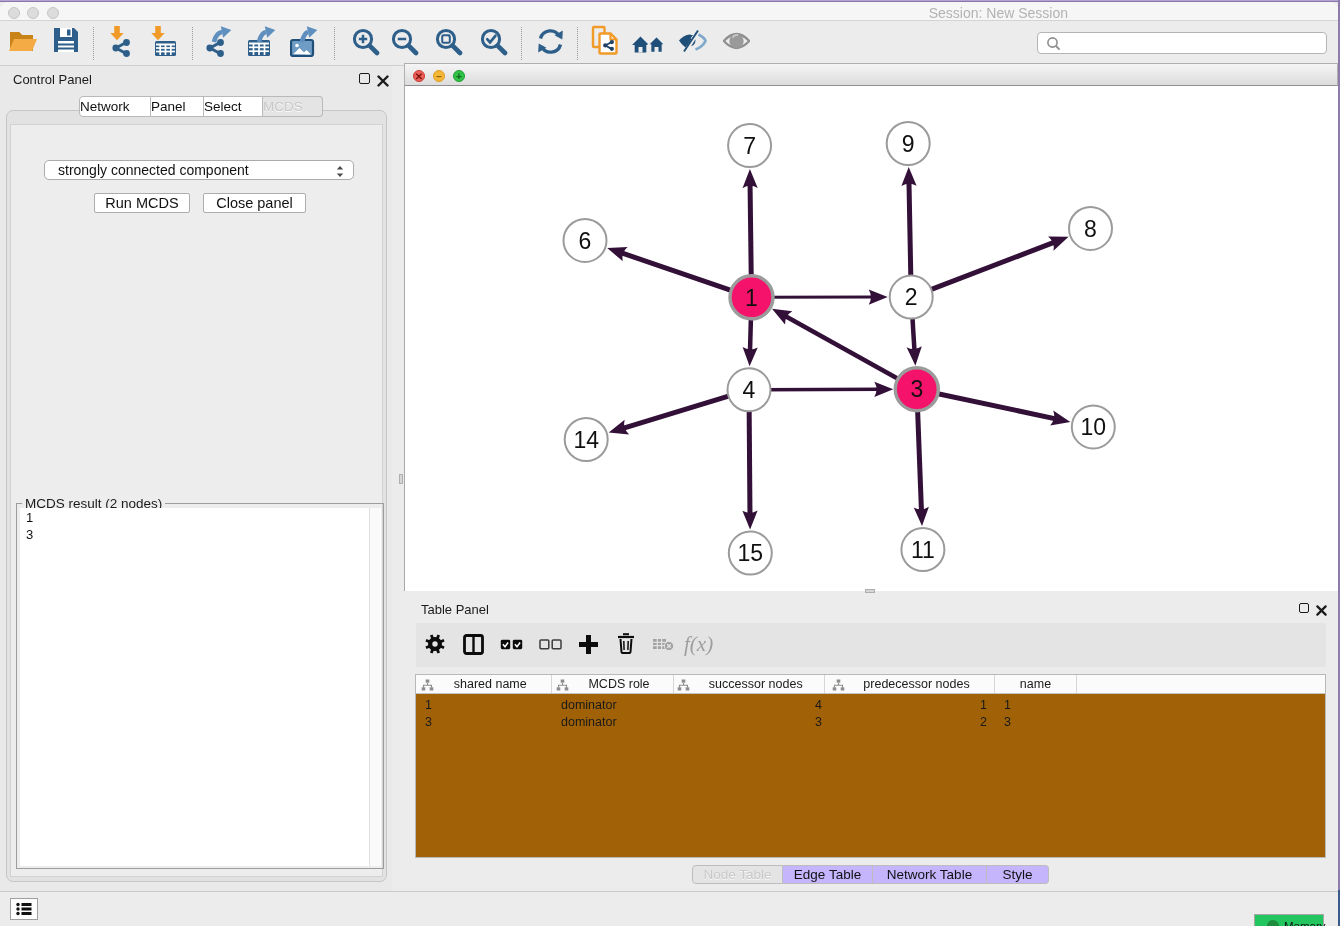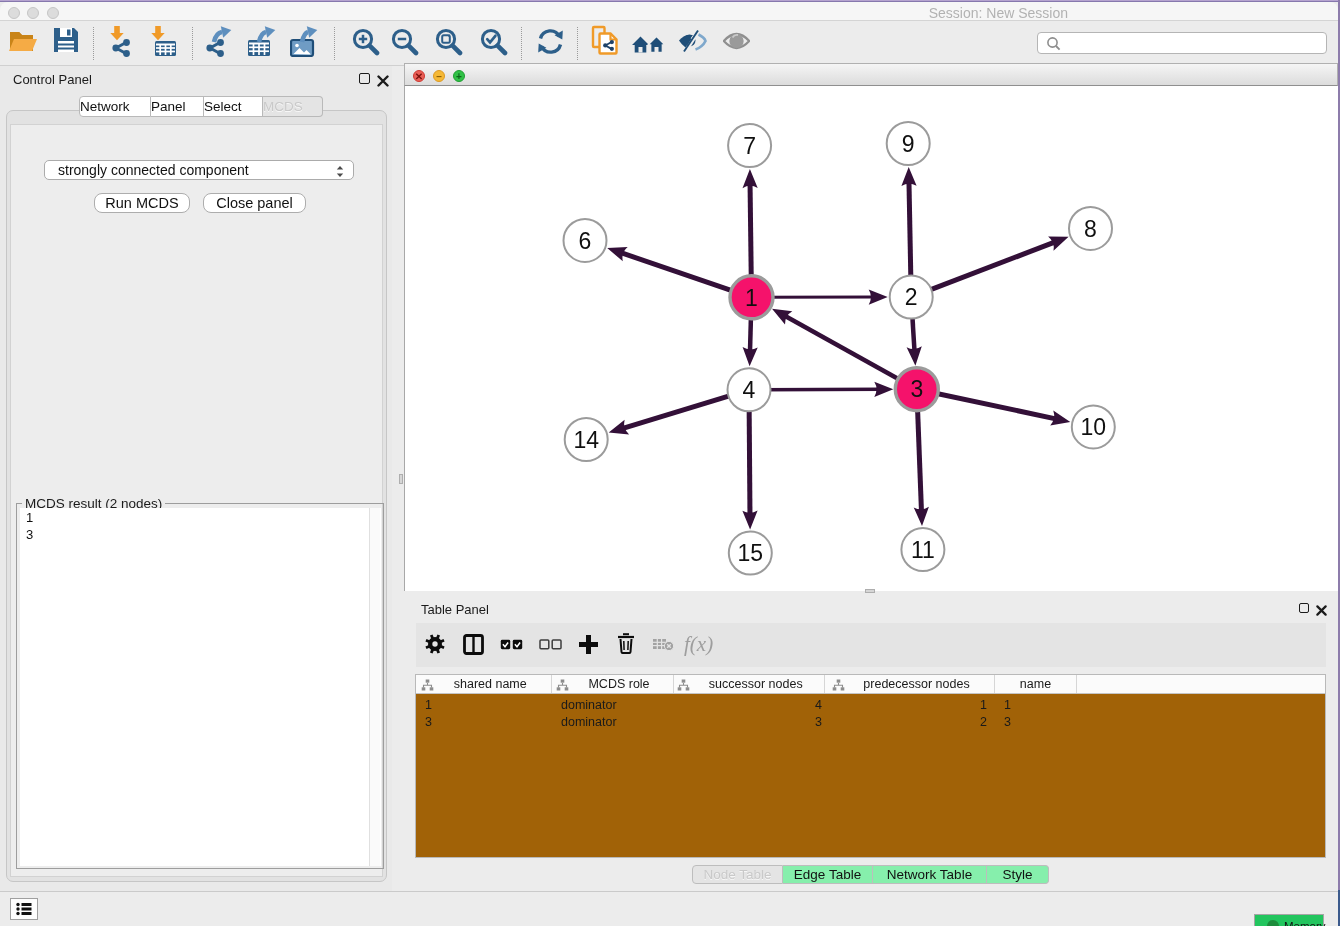--- a/index.html
+++ b/index.html
@@ -17,39 +17,39 @@
 #searchbox { position:absolute; left:1037px; top:11px; width:290px; height:22px; background:#fff; border:1px solid #b5b5b5; border-radius:4px; }
 #cpanel { left:0; top:66px; width:392px; height:825px; background:#e9e9e9; }
 #cpTitle { left:13px; top:6px; font-size:13px; color:#1b1b1b; }
 .floatBtns { position:absolute; font-weight:bold; color:#1b1b1b; }
 #cpTabs { position:absolute; left:79px; top:30px; height:21px; }
 .tab { position:absolute; top:0; height:21px; background:#fff; border:1px solid #b9b9b9; font-size:13.5px; color:#111; text-align:left; line-height:19px; }
 #cpOuter { position:absolute; left:6px; top:44px; width:381px; height:772px; background:#e2e2e2; border:1px solid #c6c6c6; border-radius:7px; }
 #cpInner { position:absolute; left:10px; top:58px; width:373px; height:753px; background:#ededed; border:1px solid #d2d2d2; }
 #optLabel { left:0; top:71px; width:392px; text-align:center; font-size:15px; color:#1b1b1b; }
 #optSelect { left:44px; top:94px; width:310px; height:20px; background:#fff; border:1px solid #ababab; border-radius:5px; font-size:14px; color:#111; line-height:18px; padding-left:13px; }
-.btn { position:absolute; height:20px; background:#fff; border:1px solid #adadad; border-radius:8px; font-size:14.5px; color:#111; text-align:center; line-height:18px; }
+.btn { position:absolute; height:20px; background:#fff; border:1px solid #adadad; border-radius:2px; font-size:14.5px; color:#111; text-align:center; line-height:18px; }
 #mcdsFs { position:absolute; left:16px; top:437px; width:368px; height:366px; border:1px solid #9d9d9d; }
 #mcdsLbl { position:absolute; left:5px; top:-8px; background:#ededed; padding:0 3px; font-size:13.5px; color:#1b1b1b; }
 #mcdsTxt { position:absolute; left:3px; top:4px; width:361px; height:358px; background:#fff; font-size:13px; color:#111; padding:2px 0 0 6px; line-height:16.5px; }
 #mcdsSb { position:absolute; right:3px; top:4px; width:11px; height:358px; background:#fafafa; border-left:1px solid #e0e0e0; }
 #netwin { left:404px; top:63px; width:934px; height:528px; }
 #netTb { position:absolute; left:0; top:0; width:934px; height:23px; background:linear-gradient(#f5f5f5,#dcdcdc); border:1px solid #b0b0b0; border-bottom:1px solid #8f8f8f; }
 #netTb .tl2 { position:absolute; top:5.5px; width:12px; height:12px; border-radius:50%; font-size:10px; line-height:12px; text-align:center; font-weight:bold; }
 #netTitle { position:absolute; left:0; top:4px; width:934px; text-align:center; font-size:13.5px; font-weight:bold; color:#1c1c1c; }
 #canvas { position:absolute; left:0; top:23px; width:934px; height:505px; background:#fff; border-left:1px solid #a8a8a8; }
 #tpanel { left:404px; top:597px; width:934px; height:293px; background:#ececec; }
 #tpTitle { left:17px; top:5px; font-size:13px; color:#1b1b1b; }
 #tpToolbar { position:absolute; left:12px; top:26px; width:910px; height:44px; background:#e4e4e4; }
 #tbl { position:absolute; left:11px; top:77px; width:911px; height:184px; background:#a16207; border:1px solid #b9b9b9; }
 #tblHead { position:absolute; left:0; top:0; width:909px; height:19px; background:#fbfbfb; border-bottom:1px solid #c4c4c4; font-size:12.5px; color:#1a1a1a; }
 .th { position:absolute; top:0; height:18px; border-right:1px solid #d6d6d6; text-align:center; line-height:18px; }
 .td { position:absolute; font-size:12.5px; color:#1a1a1a; height:16px; line-height:16px; }
 #tpTabs { position:absolute; left:288px; top:268px; height:19px; }
-.tab2 { position:absolute; top:0; height:19px; background:#86efac; border:1px solid #bdbdbd; font-size:13.5px; color:#111; text-align:center; line-height:17px; }
+.tab2 { position:absolute; top:0; height:19px; background:#c4b5fd; border:1px solid #bdbdbd; font-size:13.5px; color:#111; text-align:center; line-height:17px; }
 .tabdis { background:#e4e4e4 !important; color:#c9c9c9 !important; text-shadow:0 1px 0 #f7f7f7; }
 #statusbar { left:0; top:891px; width:1338px; height:35px; background:#ececec; border-top:1px solid #cacaca; }
 #listBtn { position:absolute; left:10px; top:6px; width:28px; height:22px; background:#fdfdfd; border:1px solid #9f9f9f; }
 #memBtn { position:absolute; left:1254px; top:22px; width:70px; height:23px; background:#22c55e; border:1px solid #a5a5a5; font-size:12px; color:#111; }
 .grip { position:absolute; background:#d6d6d6; border:1px solid #aeaeae; }
 </style>
 </head>
 <body>
 <div class="abs" id="titlebar">
   <div class="tl" style="left:8px;"></div>

